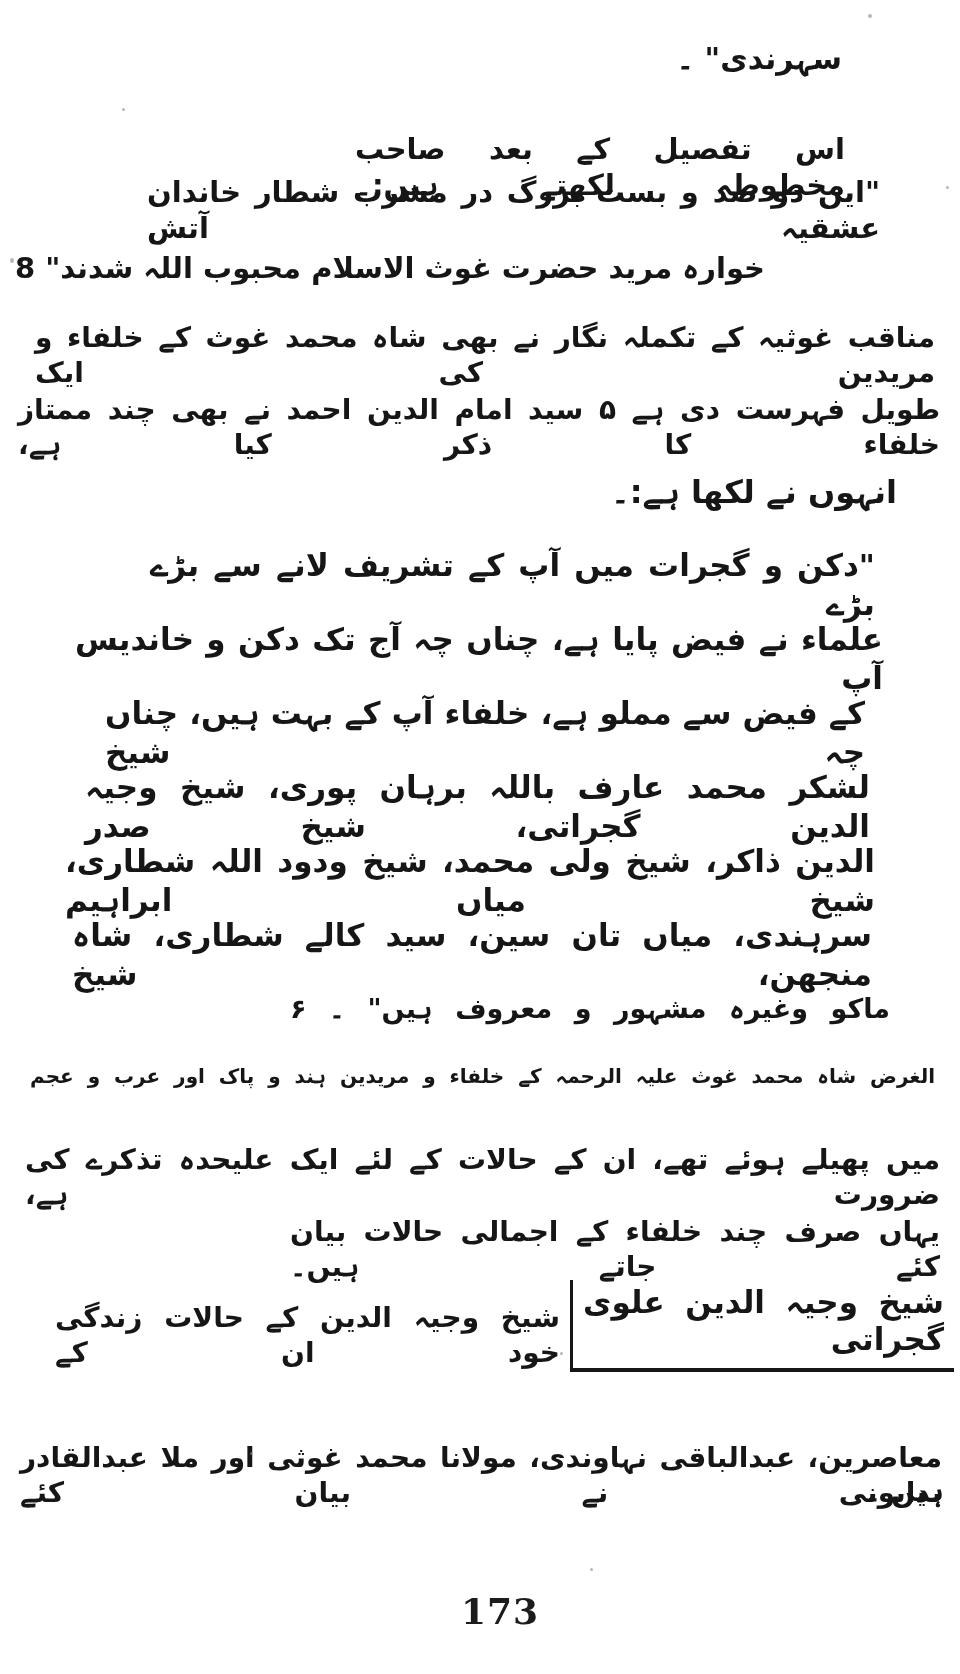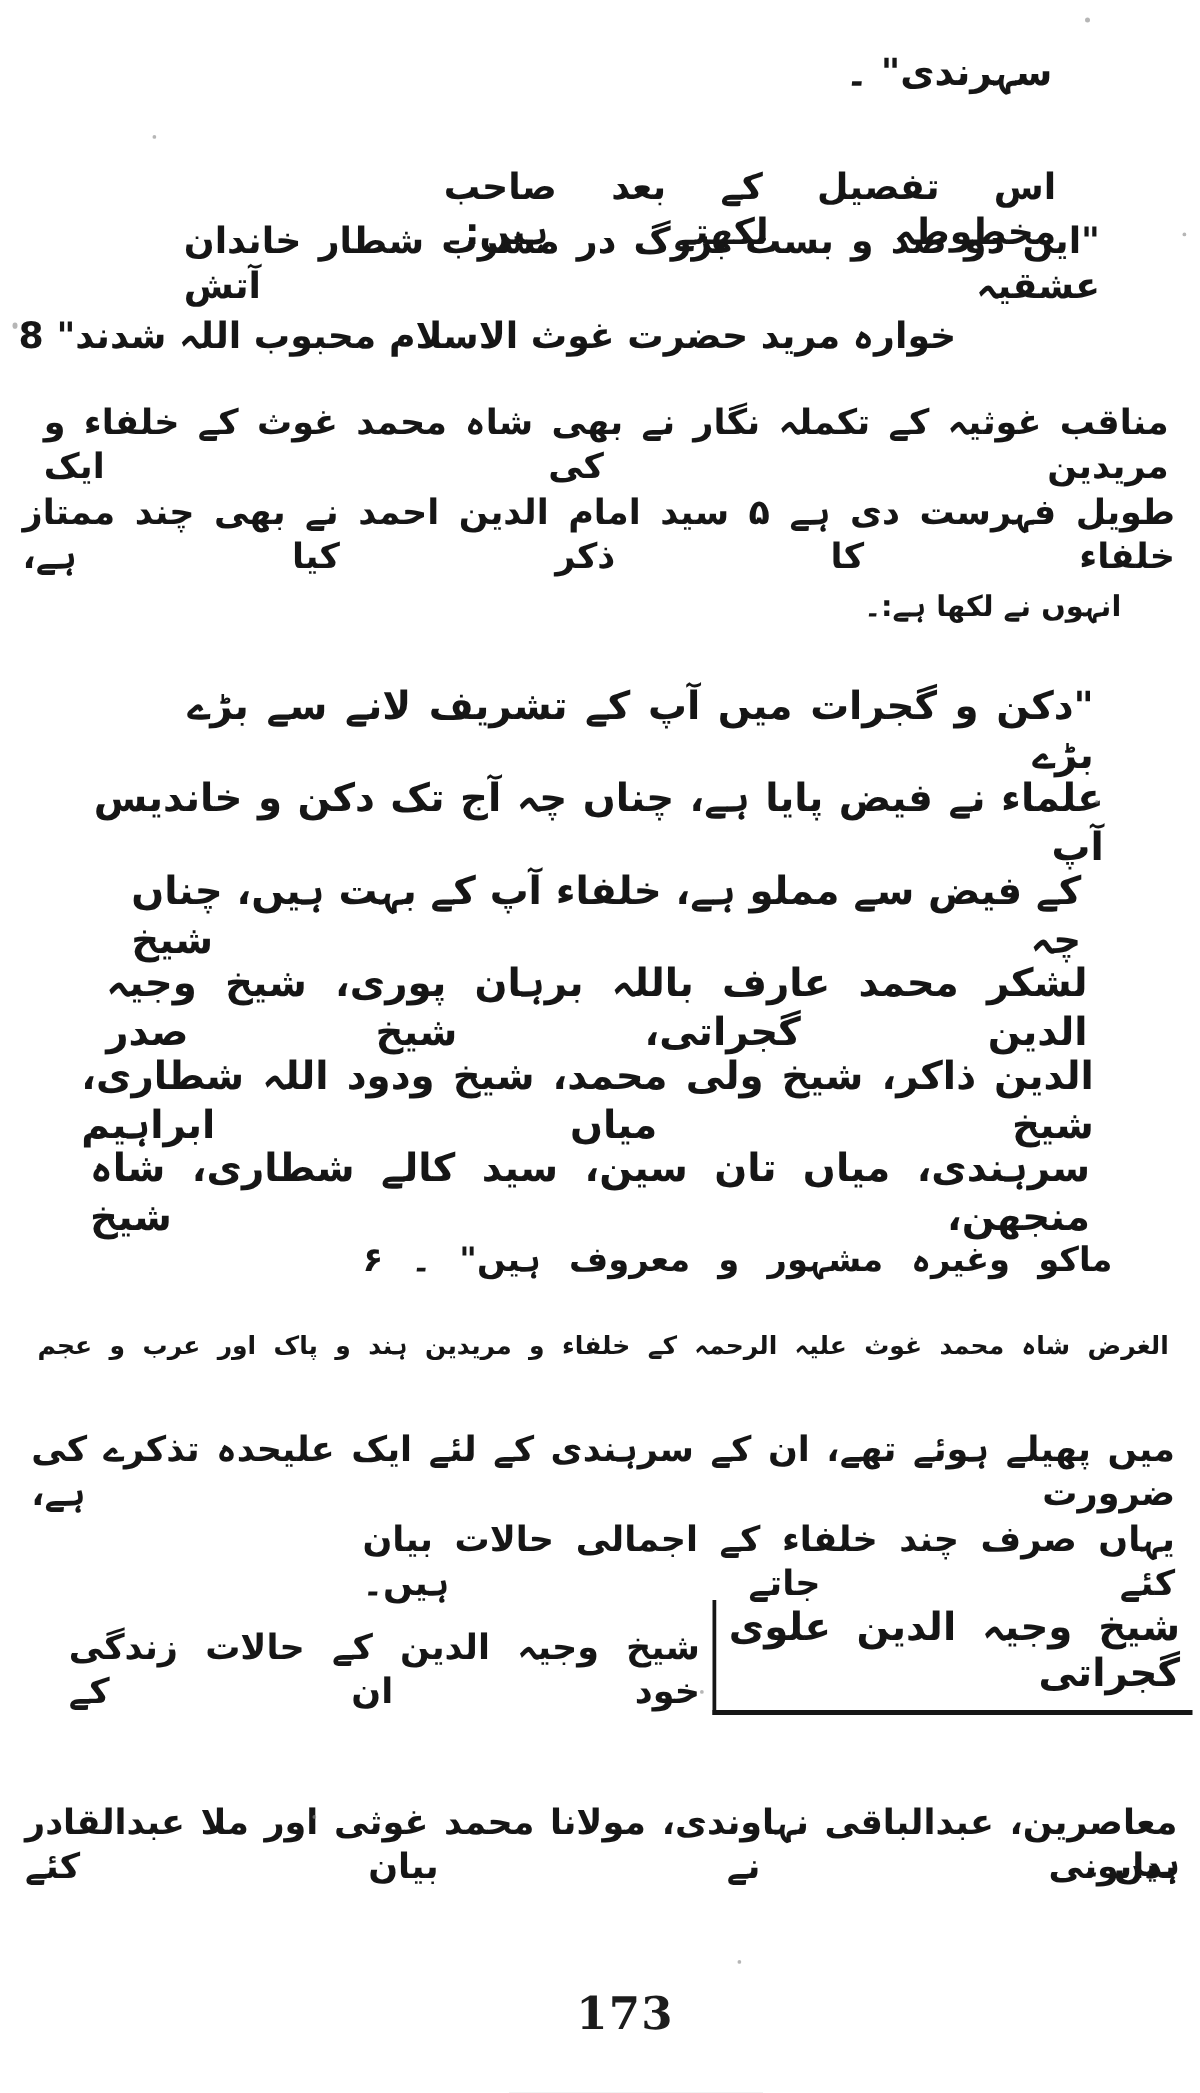--- a/index.html
+++ b/index.html
@@ -27,21 +27,21 @@
     text-align: justify;
     text-align-last: justify;
   }
   
   .l1  { top: 40px;   right: 118px; font-size: 30px; }
   .l2  { top: 100px;  right: 115px; width: 490px; font-size: 29px; margin-top: 31px; }
   .l3  { top: 174px;  right: 80px;  width: 733px; font-size: 29px; }
   .l4  { top: 250px;  right: 195px; font-size: 29px; }
   .l5  { top: 320px;  right: 25px;  width: 900px; font-size: 28px; }
   .l6  { top: 392px;  right: 20px;  width: 922px; font-size: 28px; }
-  .l7  { top: 472px;  right: 63px;  font-size: 23px; margin-left: 28px; }
+  .l7  { top: 472px;  right: 63px;  font-size: 32px; margin-left: 28px; }
   
   .l8  { top: 546px;  right: 85px;  width: 725px; font-size: 31px; }
   .l9  { top: 620px;  right: 77px;  width: 808px; font-size: 31px; }
   .l10 { top: 694px;  right: 95px;  width: 760px; font-size: 31px; }
   .l11 { top: 768px;  right: 90px;  width: 785px; font-size: 31px; }
   .l12 { top: 842px;  right: 85px;  width: 810px; font-size: 31px; }
   .l13 { top: 916px;  right: 88px;  width: 800px; font-size: 31px; }
   .l14 { top: 992px;  right: 70px;  width: 600px; font-size: 27px; }
   
   .l15 { top: 1064px; right: 25px;  width: 905px; font-size: 20px; }
@@ -107,21 +107,21 @@
 
   <div class="line l8 just">"دکن و گجرات میں آپ کے تشریف لانے سے بڑے بڑے</div>
   <div class="line l9 just">علماء نے فیض پایا ہے، چناں چہ آج تک دکن و خاندیس آپ</div>
   <div class="line l10 just">کے فیض سے مملو ہے، خلفاء آپ کے بہت ہیں، چناں چہ شیخ</div>
   <div class="line l11 just">لشکر محمد عارف باللہ برہان پوری، شیخ وجیہ الدین گجراتی، شیخ صدر</div>
   <div class="line l12 just">الدین ذاکر، شیخ ولی محمد، شیخ ودود اللہ شطاری، شیخ میاں ابراہیم</div>
   <div class="line l13 just">سرہندی، میاں تان سین، سید کالے شطاری، شاہ منجھن، شیخ</div>
   <div class="line l14 just">ماکو وغیرہ مشہور و معروف ہیں" ۔ ۶</div>
 
   <div class="line l15 just">الغرض شاہ محمد غوث علیہ الرحمہ کے خلفاء و مریدین ہند و پاک اور عرب و عجم</div>
-  <div class="line l16 just">میں پھیلے ہوئے تھے، ان کے سرہندی کے لئے ایک علیحدہ تذکرے کی ضرورت ہے،</div>
+  <div class="line l16 just">میں پھیلے ہوئے تھے، ان کے حالات کے لئے ایک علیحدہ تذکرے کی ضرورت ہے،</div>
   <div class="line l17 just">یہاں صرف چند خلفاء کے اجمالی حالات بیان کئے جاتے ہیں۔</div>
 
   <div class="heading-box">
     <div class="heading-text">شیخ وجیہ الدین علوی گجراتی</div>
   </div>
 
   <div class="line l18 just">شیخ وجیہ الدین کے حالات زندگی خود ان کے</div>
   <div class="line l19 just">معاصرین، عبدالباقی نہاوندی، مولانا محمد غوثی اور ملا عبدالقادر بدایونی نے بیان کئے</div>
   <div class="line l20">ہیں ۔</div>
 

